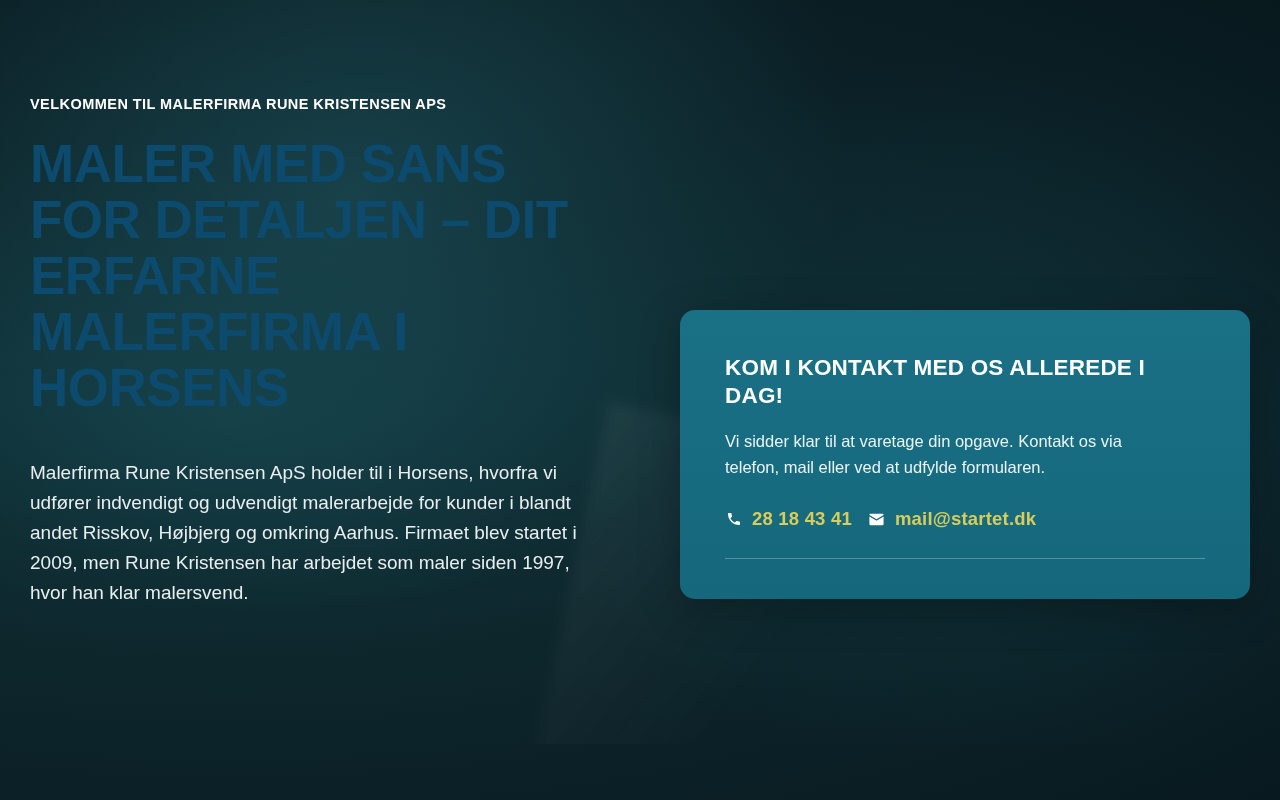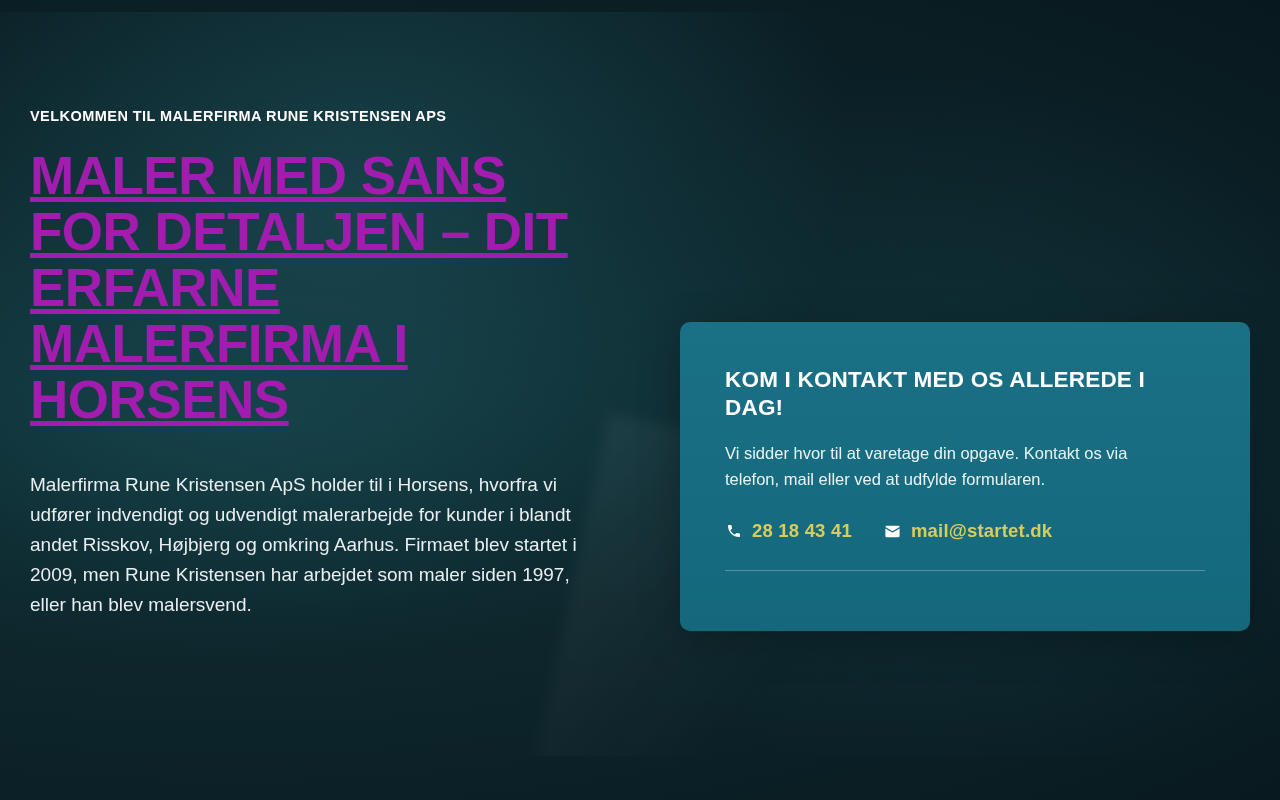--- a/index.html
+++ b/index.html
@@ -13,21 +13,20 @@
     background: #0c2026;
     background: radial-gradient(ellipse at 18% 52%, #123b42 0%, #0d262c 42%, #08191e 100%);
     color: #ffffff;
     position: relative;
   }
   .page {
     position: relative;
     width: 1280px;
     height: 744px;
     overflow: hidden;
-    margin-top: 12px;
   }
   
   .glow {
     position: absolute;
     pointer-events: none;
   }
   .glow-1 {
     left: -200px; top: -260px;
     width: 1100px; height: 900px;
     background: radial-gradient(ellipse at center, rgba(32,86,96,0.55) 0%, rgba(12,34,40,0) 65%);
@@ -61,23 +60,22 @@
     text-transform: uppercase;
     margin-bottom: 24px;
   }
 
   h1.headline {
     font-size: 53px;
     line-height: 56px;
     font-weight: 800;
     letter-spacing: -0.5px;
     text-transform: uppercase;
-    color: #a21caf;
+    color: #0c4a6e;
     max-width: 570px;
-    text-decoration: underline;
   }
 
   .body-text {
     margin-top: 42px;
     font-size: 19px;
     line-height: 30px;
     color: #e9eef0;
     font-weight: 400;
     max-width: 575px;
   }
@@ -112,22 +110,22 @@
     min-width: 228px;
   }
 
   .contact-card {
     position: absolute;
     left: 680px;
     top: 310px;
     width: 570px;
     background: #186a80;
     background: linear-gradient(180deg, #1a7085 0%, #15687c 100%);
-    border-radius: 10px;
-    padding: 44px 45px 60px 45px;
+    border-radius: 15px;
+    padding: 44px 45px 40px 45px;
     box-shadow: 0 10px 40px rgba(0,0,0,0.25);
   }
   .card-title {
     font-size: 22.5px;
     line-height: 28px;
     font-weight: 800;
     letter-spacing: 0.2px;
     text-transform: uppercase;
     color: #ffffff;
     max-width: 440px;
@@ -136,21 +134,21 @@
     margin-top: 18px;
     font-size: 16.5px;
     line-height: 26px;
     color: #eaf4f6;
     max-width: 440px;
   }
   .card-links {
     margin-top: 28px;
     display: flex;
     align-items: center;
-    gap: 32px;
+    gap: 16px;
   }
   .card-link {
     display: inline-flex;
     align-items: center;
     gap: 9px;
     color: #d8cc5c;
     font-size: 18.5px;
     font-weight: 700;
     text-decoration: none;
     letter-spacing: 0.2px;
@@ -176,31 +174,31 @@
 
 <div class="page">
 
   <div class="glow glow-1"></div>
   <div class="glow glow-2"></div>
   <div class="glow glow-3"></div>
 
   <div class="left-col">
     <div class="eyebrow">VELKOMMEN TIL MALERFIRMA RUNE KRISTENSEN APS</div>
     <h1 class="headline">MALER MED SANS FOR DETALJEN – DIT ERFARNE MALERFIRMA I HORSENS</h1>
-    <p class="body-text">Malerfirma Rune Kristensen ApS holder til i Horsens, hvorfra vi udfører indvendigt og udvendigt malerarbejde for kunder i blandt andet Risskov, Højbjerg og omkring Aarhus. Firmaet blev startet i 2009, men Rune Kristensen har arbejdet som maler siden 1997, eller han blev malersvend.</p>
+    <p class="body-text">Malerfirma Rune Kristensen ApS holder til i Horsens, hvorfra vi udfører indvendigt og udvendigt malerarbejde for kunder i blandt andet Risskov, Højbjerg og omkring Aarhus. Firmaet blev startet i 2009, men Rune Kristensen har arbejdet som maler siden 1997, hvor han klar malersvend.</p>
   </div>
 
   <div class="buttons-row">
     <button class="btn btn-primary">KONTAKT OS</button>
     <button class="btn btn-secondary">SE VORES YDELSER</button>
   </div>
 
   <div class="contact-card">
     <div class="card-title">KOM I KONTAKT MED OS ALLEREDE I DAG!</div>
-    <div class="card-desc">Vi sidder hvor til at varetage din opgave. Kontakt os via telefon, mail eller ved at udfylde formularen.</div>
+    <div class="card-desc">Vi sidder klar til at varetage din opgave. Kontakt os via telefon, mail eller ved at udfylde formularen.</div>
 
     <div class="card-links">
       <a class="card-link" href="#">
         <span class="ico">
           <svg width="16" height="16" viewBox="0 0 24 24" fill="currentColor" aria-hidden="true">
             <path d="M6.6 10.8c1.4 2.8 3.8 5.1 6.6 6.6l2.2-2.2c.3-.3.7-.4 1-.2 1.1.4 2.4.6 3.6.6.6 0 1 .4 1 1V20c0 .6-.4 1-1 1C10.6 21 3 13.4 3 4c0-.6.4-1 1-1h3.4c.6 0 1 .4 1 1 0 1.3.2 2.5.6 3.6.1.4 0 .8-.2 1l-2.2 2.2z"></path>
           </svg>
         </span>
         <span>28 18 43 41</span>
       </a>

